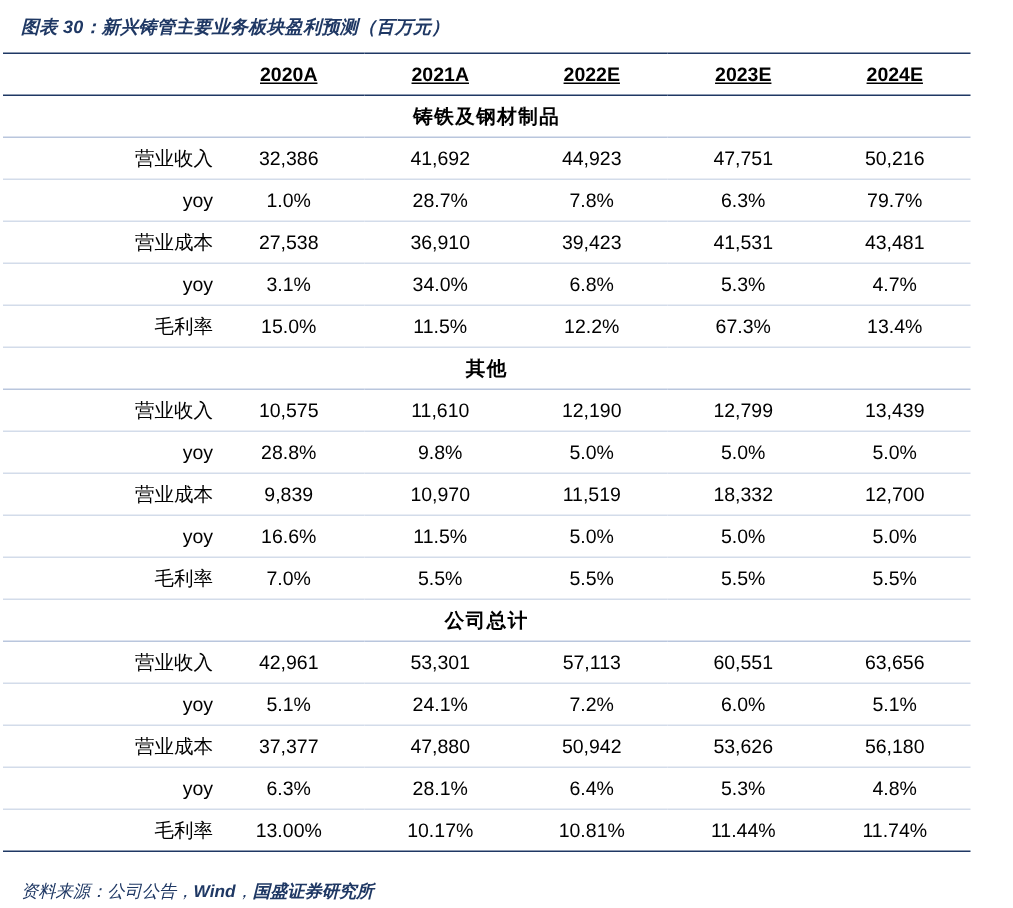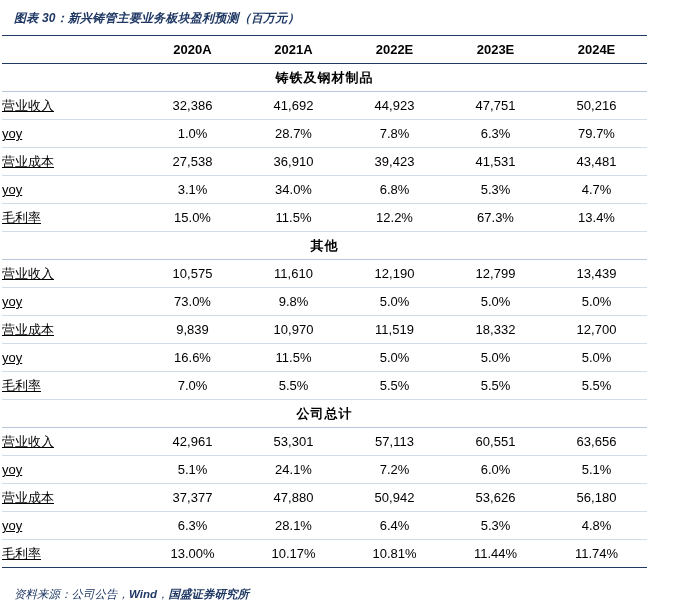--- a/index.html
+++ b/index.html
@@ -51,20 +51,21 @@
     height: 27px;
     vertical-align: middle;
   }
   .hdr-row th {
     font-weight: bold;
     font-size: 14px;
     color: #000;
     border-top: 1.6px solid #1f3864;
     border-bottom: 1.6px solid #1f3864;
     height: 30px;
+    text-decoration: underline;
   }
   .hdr-row th.corner {
     border-top: 1.6px solid #1f3864;
     border-bottom: 1.6px solid #1f3864;
   }
   .section-row td {
     font-weight: bold;
     font-size: 13.5px;
     color: #000;
     border-bottom: 0.9px solid #b9c6dd;
@@ -76,22 +77,21 @@
   }
   .section-row.total td {
     border-top: 1.2px solid #1f3864;
     border-bottom: 0.9px solid #b9c6dd;
   }
   .data-row td {
     border-bottom: 0.8px solid #d3dcea;
     color: #000;
   }
   .data-row td.lbl {
-    text-align: left;
-    text-decoration: underline;
+    text-align: right;
   }
   .data-row.last td {
     border-bottom: none;
   }
   .bottom-rule {
     width: 645px;
     margin: 0 auto;
     border-top: 1.6px solid #1f3864;
   }
   .source {
@@ -183,21 +183,21 @@
       <tr class="data-row">
         <td class="lbl">营业收入</td>
         <td>10,575</td>
         <td>11,610</td>
         <td>12,190</td>
         <td>12,799</td>
         <td>13,439</td>
       </tr>
       <tr class="data-row">
         <td class="lbl">yoy</td>
-        <td>73.0%</td>
+        <td>28.8%</td>
         <td>9.8%</td>
         <td>5.0%</td>
         <td>5.0%</td>
         <td>5.0%</td>
       </tr>
       <tr class="data-row">
         <td class="lbl">营业成本</td>
         <td>9,839</td>
         <td>10,970</td>
         <td>11,519</td>

